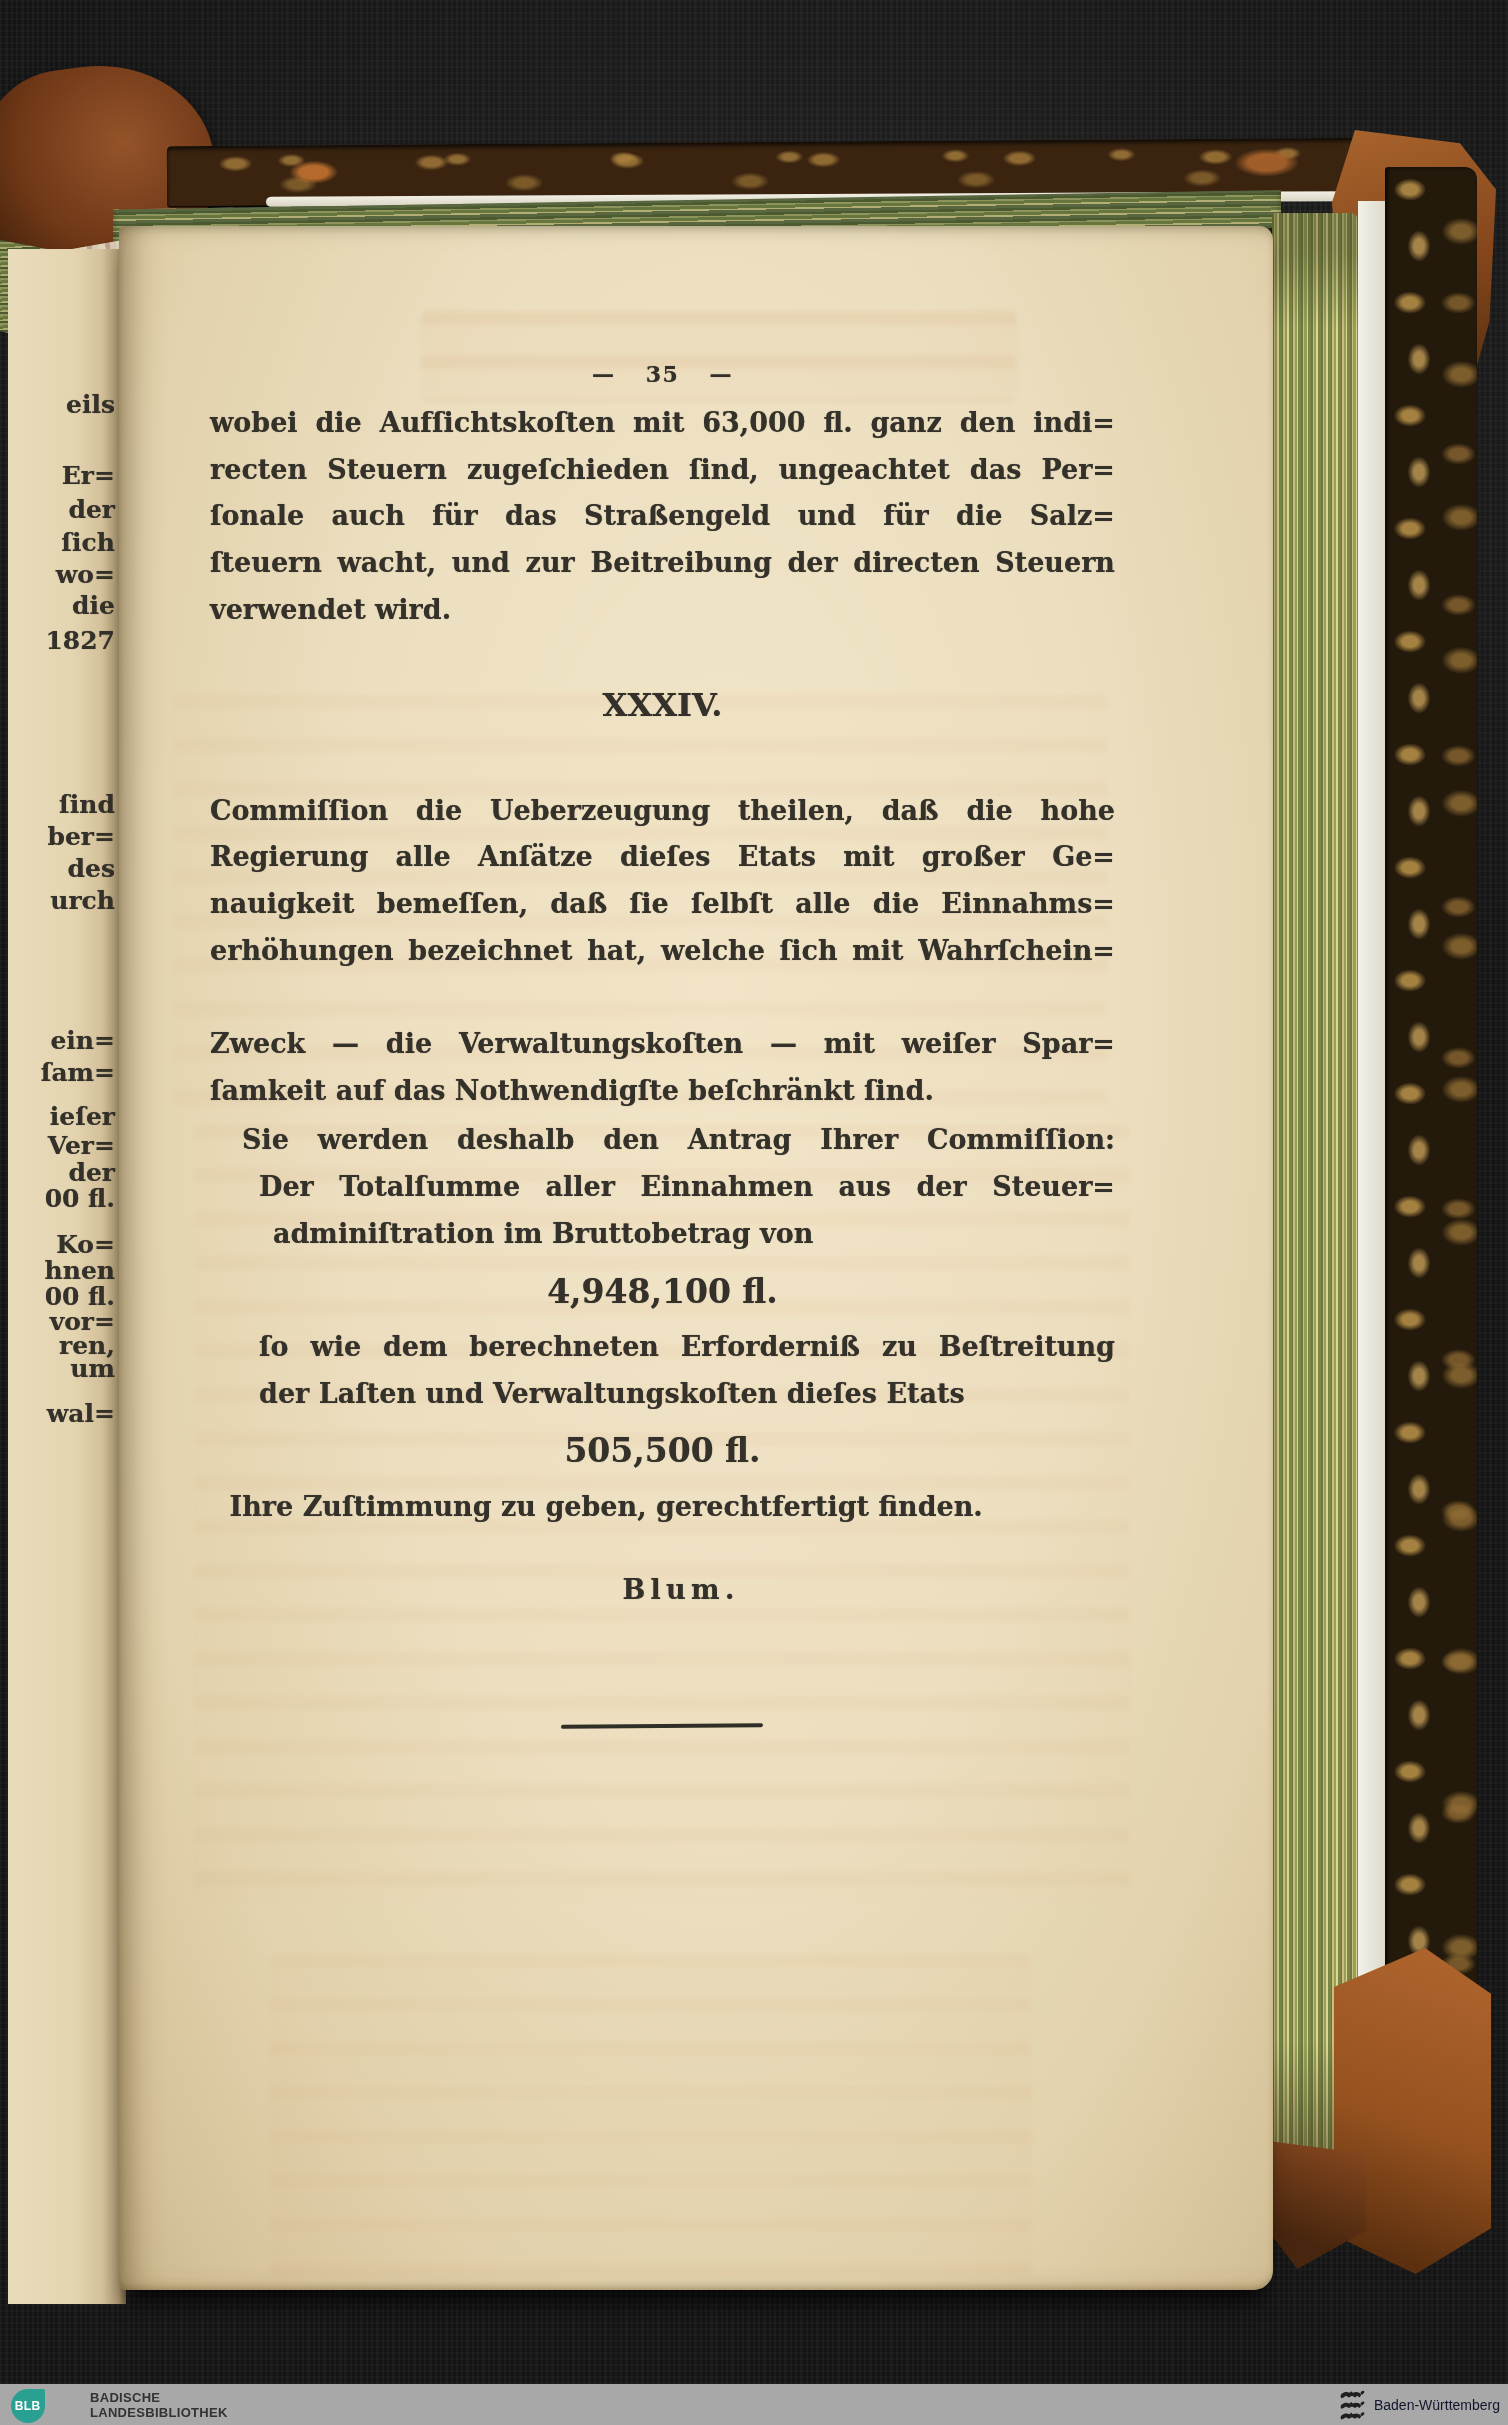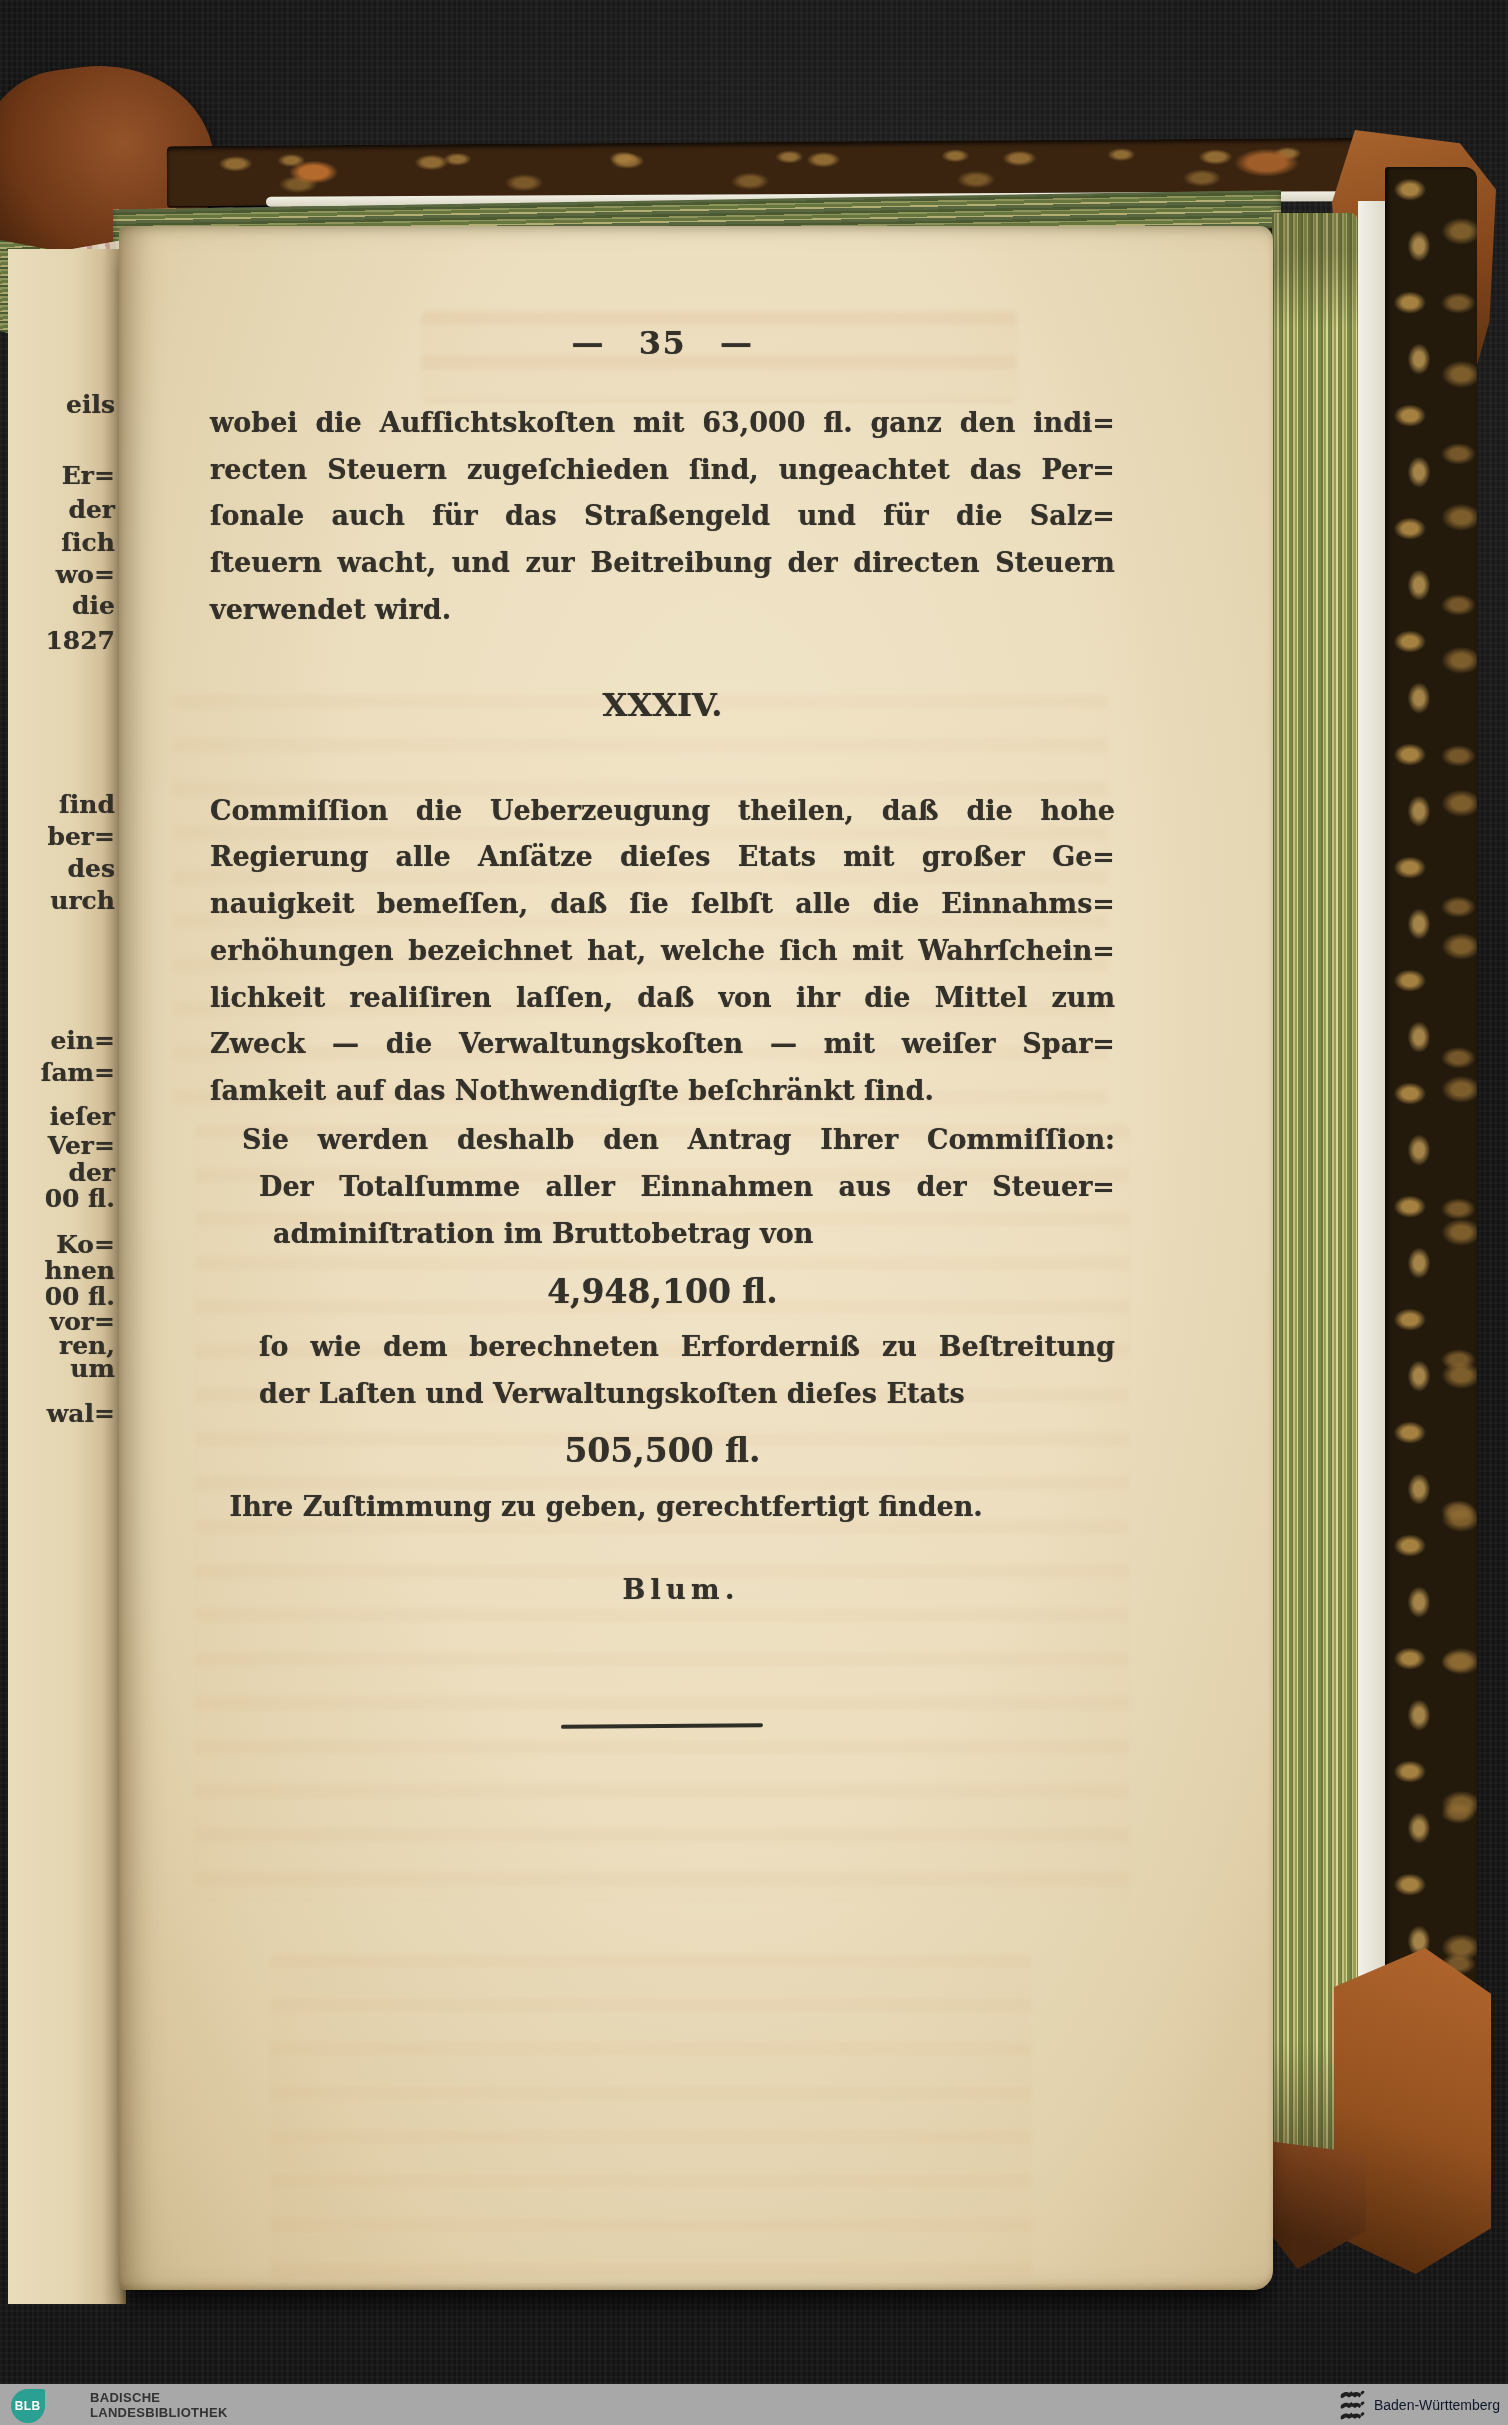--- a/index.html
+++ b/index.html
@@ -83,21 +83,21 @@
     background:repeating-linear-gradient(180deg, rgba(196,110,46,0.085) 0 13.6px, rgba(196,110,46,0.02) 13.6px 44px);
     filter:blur(2.3px);}
   
   .ink{color:#33312a;text-shadow:0 0 0.8px rgba(52,48,38,0.65);font-weight:700;}
   .line{position:absolute;left:91px;width:905px;height:47px;line-height:47px;font-size:27px;
     white-space:nowrap;}
   .j{white-space:normal;text-align:justify;text-align-last:justify;}
   .ctr{text-align:center;text-align-last:center;}
   .frag{position:absolute;left:0;width:107px;height:33px;line-height:33px;font-size:25px;
     text-align:right;padding-right:4.5px;}
-  .pagenum{letter-spacing:1.5px;word-spacing:21px;font-size:32px;}
+  .pagenum{letter-spacing:1.5px;word-spacing:21px;font-size:22px;margin-top:31px;}
   .sum{font-size:33px;font-weight:700;font-family:"DejaVu Serif",serif;}
   .rule{position:absolute;background:#2f2e27;height:3.8px;border-radius:2.3px;transform:rotate(-0.5deg);}
   
   .footer{position:absolute;left:0;bottom:0;width:1509px;height:42px;background:#a8a8a8;
     font-family:"Liberation Sans", sans-serif;}
   .blb-badge{position:absolute;left:10.6px;top:4.5px;width:34px;height:34px;background:#2aa093;
     border-radius:17.4px 2.3px 17.4px 17.4px;display:flex;align-items:center;justify-content:center;}
   .blb-badge span{color:#fff;font-weight:700;font-size:12px;letter-spacing:0.4px;}
   .blb-text{position:absolute;left:90px;top:6px;color:#333;font-weight:700;font-size:13px;
     line-height:15px;letter-spacing:0.3px;}
@@ -164,21 +164,20 @@
     <div class="line j ink" style="top:266px">ſonale auch für das Straßengeld und für die Salz=</div>
     <div class="line j ink" style="top:313px">ſteuern wacht, und zur Beitreibung der directen Steuern</div>
     <div class="line ink" style="top:360px">verwendet wird.</div>
 
     <div class="line ctr ink" style="top:456px;font-size:32px">XXXIV.</div>
 
     <div class="line j ink" style="top:561px">Commiſſion die Ueberzeugung theilen, daß die hohe</div>
     <div class="line j ink" style="top:607px">Regierung alle Anſätze dieſes Etats mit großer Ge=</div>
     <div class="line j ink" style="top:654px">nauigkeit bemeſſen, daß ſie ſelbſt alle die Einnahms=</div>
     <div class="line j ink" style="top:701px">erhöhungen bezeichnet hat, welche ſich mit Wahrſchein=</div>
-    <div class="line j ink" style="top:748px">lichkeit realiſiren laſſen, daß von ihr die Mittel zum</div>
     <div class="line j ink" style="top:794px">Zweck — die Verwaltungskoſten — mit weiſer Spar=</div>
     <div class="line ink" style="top:841px">ſamkeit auf das Nothwendigſte beſchränkt ſind.</div>
 
     <div class="line j ink" style="top:890px;text-indent:32px">Sie werden deshalb den Antrag Ihrer Commiſſion:</div>
     <div class="line j ink" style="top:937px;left:140px;width:856px">Der Totalſumme aller Einnahmen aus der Steuer=</div>
     <div class="line ink" style="top:984px;left:154px;width:842px">adminiſtration im Bruttobetrag von</div>
     <div class="line ctr ink sum" style="top:1042px">4,948,100 fl.</div>
     <div class="line j ink" style="top:1097px;left:140px;width:856px">ſo wie dem berechneten Erforderniß zu Beſtreitung</div>
     <div class="line ink" style="top:1144px;left:140px;width:856px">der Laſten und Verwaltungskoſten dieſes Etats</div>
     <div class="line ctr ink sum" style="top:1201px">505,500 fl.</div>

